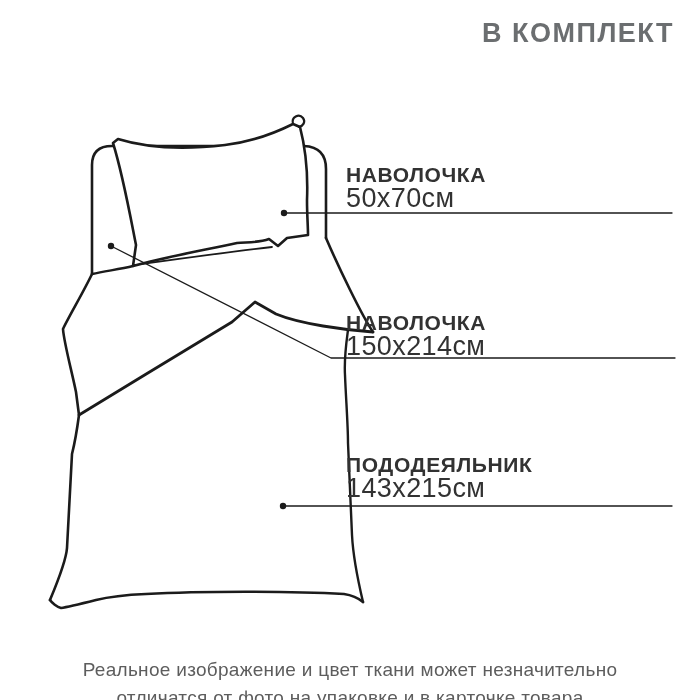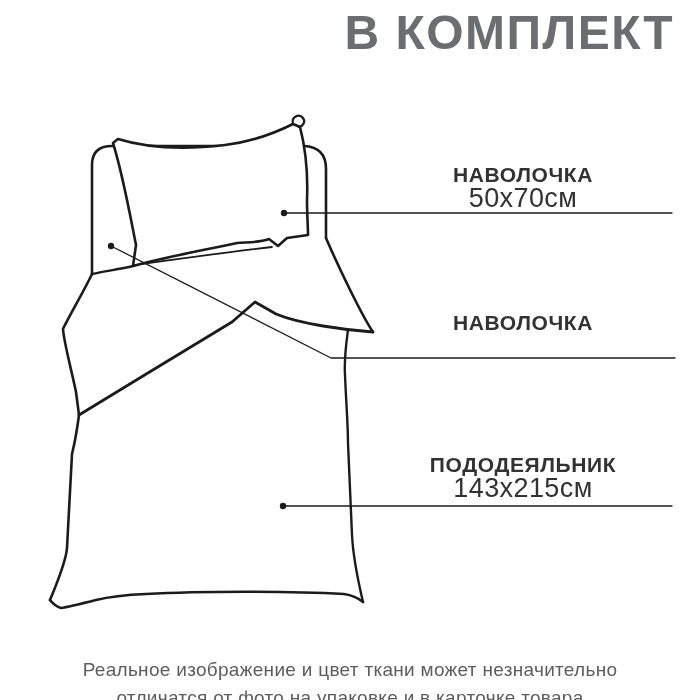--- a/index.html
+++ b/index.html
@@ -8,23 +8,23 @@
     background:var(--background,#fff);
     font-family:"Liberation Sans","DejaVu Sans",sans-serif;
     overflow:hidden;
   }
   .stage{position:relative;width:700px;height:700px;background:var(--background,#fff);}
   .art{position:absolute;left:0;top:0;}
 
   .title{
     position:absolute;top:6px;right:26px;width:420px;
     text-align:right;color:var(--title_text,#6b6e70);
-    font-size:48px;font-weight:700;line-height:54px;letter-spacing:1.5px;
+    font-size:27px;font-weight:700;line-height:54px;letter-spacing:1.5px;
   }
-  .item-label{position:absolute;right:12px;width:330px;text-align:center;color:var(--label_text,#323232);}
+  .item-label{position:absolute;right:24px;width:330px;text-align:left;color:var(--label_text,#323232);}
   .item-name{font-size:21px;font-weight:700;letter-spacing:0.6px;line-height:24px;}
   .item-size{font-size:27px;font-weight:400;letter-spacing:0.4px;line-height:22px;}
   .label-1{top:163px;}
   .label-2{top:311px;}
   .label-3{top:453px;}
 
   .caption{
     position:absolute;left:0;right:0;top:656px;
     text-align:center;color:var(--caption_text,#5d5d5d);
     font-size:19px;line-height:28px;letter-spacing:0.3px;
@@ -81,20 +81,21 @@
     <div>В КОМПЛЕКТ</div>
   </div>
 
   <div class="item-label label-1">
     <div class="item-name">НАВОЛОЧКА</div>
     <div class="item-size">50х70см</div>
   </div>
 
   <div class="item-label label-2">
     <div class="item-name">НАВОЛОЧКА</div>
+    <div class="item-size">150х214см</div>
   </div>
 
   <div class="item-label label-3">
     <div class="item-name">ПОДОДЕЯЛЬНИК</div>
     <div class="item-size">143х215см</div>
   </div>
 
   <div class="caption">
     <div>Реальное изображение и цвет ткани может незначительно</div>
     <div>отличатся от фото на упаковке и в карточке товара</div>

